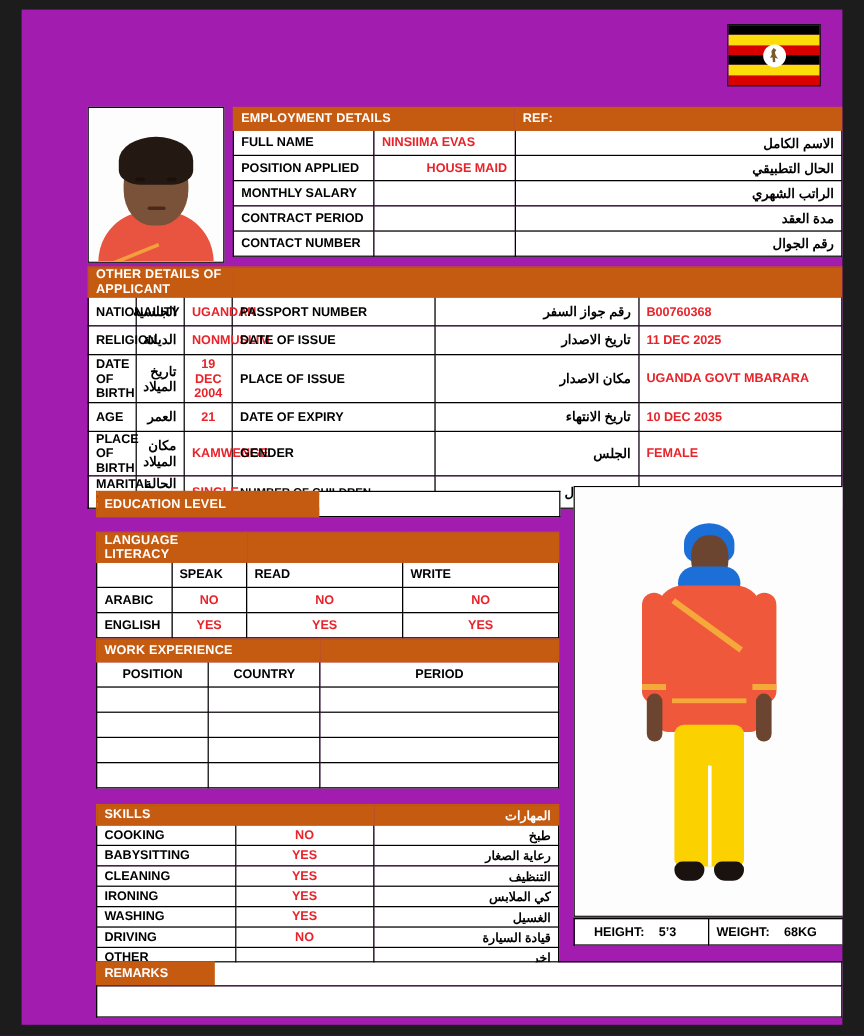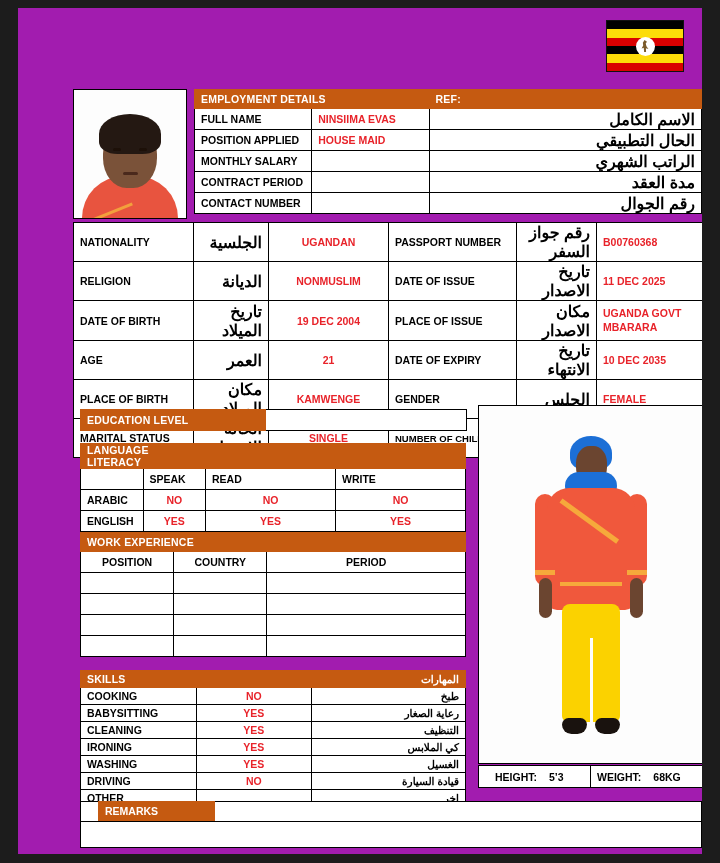--- a/index.html
+++ b/index.html
@@ -82,21 +82,21 @@
     background: #C55A11;
     color: #ffffff;
     font-size: 10.5px;
     font-weight: bold;
     letter-spacing: 0.2px;
     height: 19px;
     border-color: #C55A11;
   }
   .hdr.sep { border-left: 1px solid #ffffff; }
   .val { color: #E8232A; text-align: center; font-weight: bold; }
-  .ar  { text-align: right; direction: rtl; font-size: 16px; font-weight: bold; }
+  .ar  { text-align: right; direction: rtl; font-size: 11px; font-weight: bold; }
   .ctr { text-align: center; }
 
   
   .photo-box {
     position: absolute;
     left: 55px;
     top: 81px;
     width: 112px;
     height: 128px;
     border: 1px solid #000;
@@ -145,32 +145,31 @@
   #tbl-skills td { height: 17px; font-size: 10.5px; }
   #tbl-skills .s1 { width: 153px; }
   #tbl-skills .s2 { width: 131px; }
   #tbl-skills .s3 { width: 102px; }
 
   
   .remarks-bar {
     position: absolute;
     left: 62px;
     top: 793px;
-    width: 117px;
+    width: 99px;
     height: 20px;
     background: #C55A11;
     color: #ffffff;
     font-size: 10.5px;
     font-weight: bold;
     display: flex;
     align-items: center;
     padding-left: 7px;
     box-sizing: border-box;
     z-index: 5;
-    margin-left: 18px;
   }
   #tbl-remarks {
     left: 62px;
     top: 793px;
     width: 622px;
     z-index: 4;
   }
   #tbl-remarks td { height: 20px; }
   #tbl-remarks .r-body td { height: 26px; }
 
@@ -321,21 +320,21 @@
       <td class="hdr c1" colspan="2">EMPLOYMENT DETAILS</td>
       <td class="hdr sep c3">REF:</td>
     </tr>
     <tr>
       <td class="c1">FULL NAME</td>
       <td class="c2 val" style="text-align:left;">NINSIIMA EVAS</td>
       <td class="c3 ar">الاسم الكامل</td>
     </tr>
     <tr>
       <td class="c1">POSITION APPLIED</td>
-      <td class="c2 val" style="text-align:left;">HOUSE MAID</td>
+      <td class="c2 val" style="text-align:right;">HOUSE MAID</td>
       <td class="c3 ar">الحال التطبيقي</td>
     </tr>
     <tr>
       <td class="c1">MONTHLY SALARY</td>
       <td class="c2 val" style="text-align:left;"></td>
       <td class="c3 ar">الراتب الشهري</td>
     </tr>
     <tr>
       <td class="c1">CONTRACT PERIOD</td>
       <td class="c2 val" style="text-align:left;"></td>
@@ -344,20 +343,24 @@
     <tr>
       <td class="c1">CONTACT NUMBER</td>
       <td class="c2 val" style="text-align:left;"></td>
       <td class="c3 ar">رقم الجوال</td>
     </tr>
   </tbody>
     </table>
 
   <table id="tbl-other">
     <tbody>
+        <tr>
+      <td class="hdr o1" colspan="3">OTHER DETAILS OF APPLICANT</td>
+      <td class="hdr sep" colspan="3"></td>
+    </tr>
     <tr>
       <td class="o1">NATIONALITY</td>
       <td class="o2 ar">الجلسية</td>
       <td class="o3 val">UGANDAN</td>
       <td class="o4">PASSPORT NUMBER</td>
       <td class="o5 ar">رقم جواز السفر</td>
       <td class="o6 val" style="text-align:left;">B00760368</td>
     </tr>
     <tr>
       <td class="o1">RELIGION</td>

